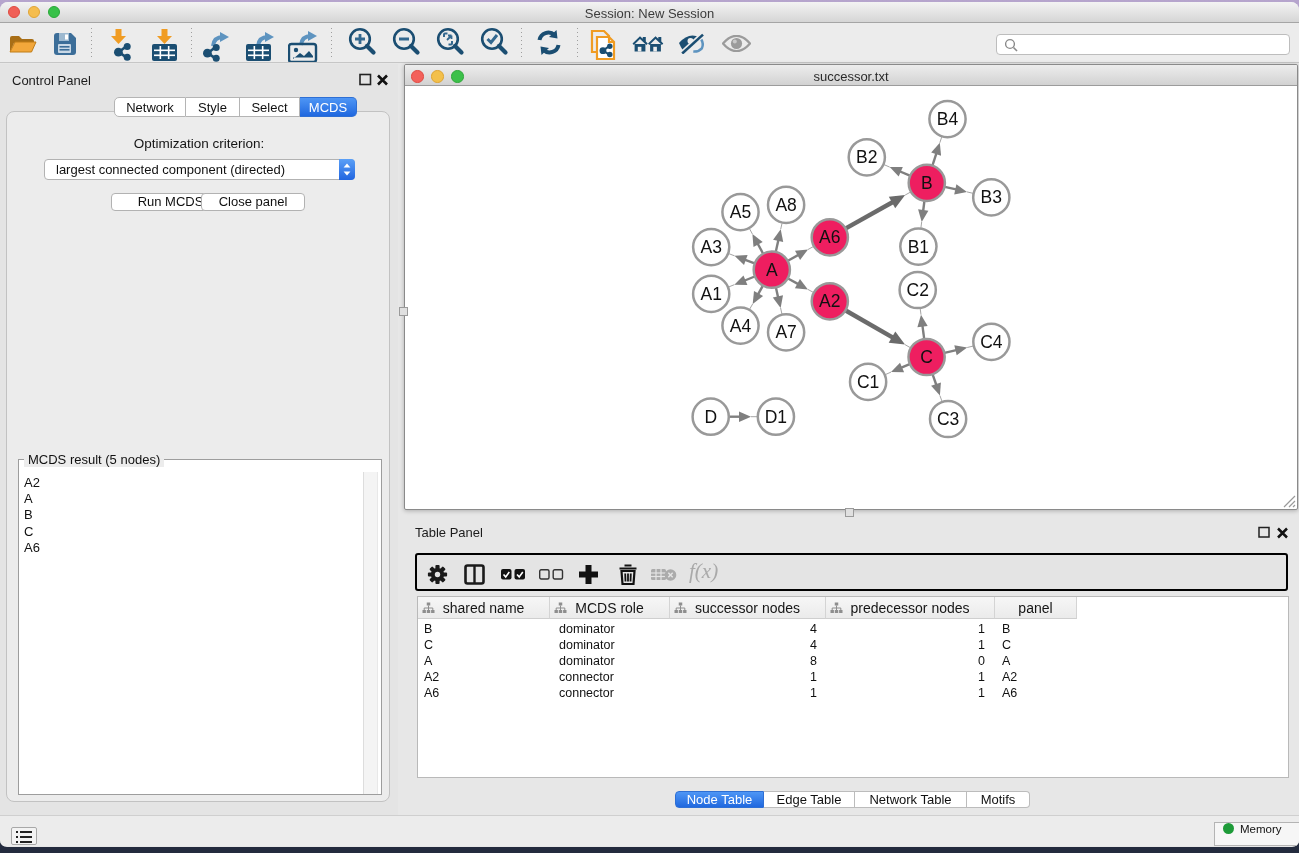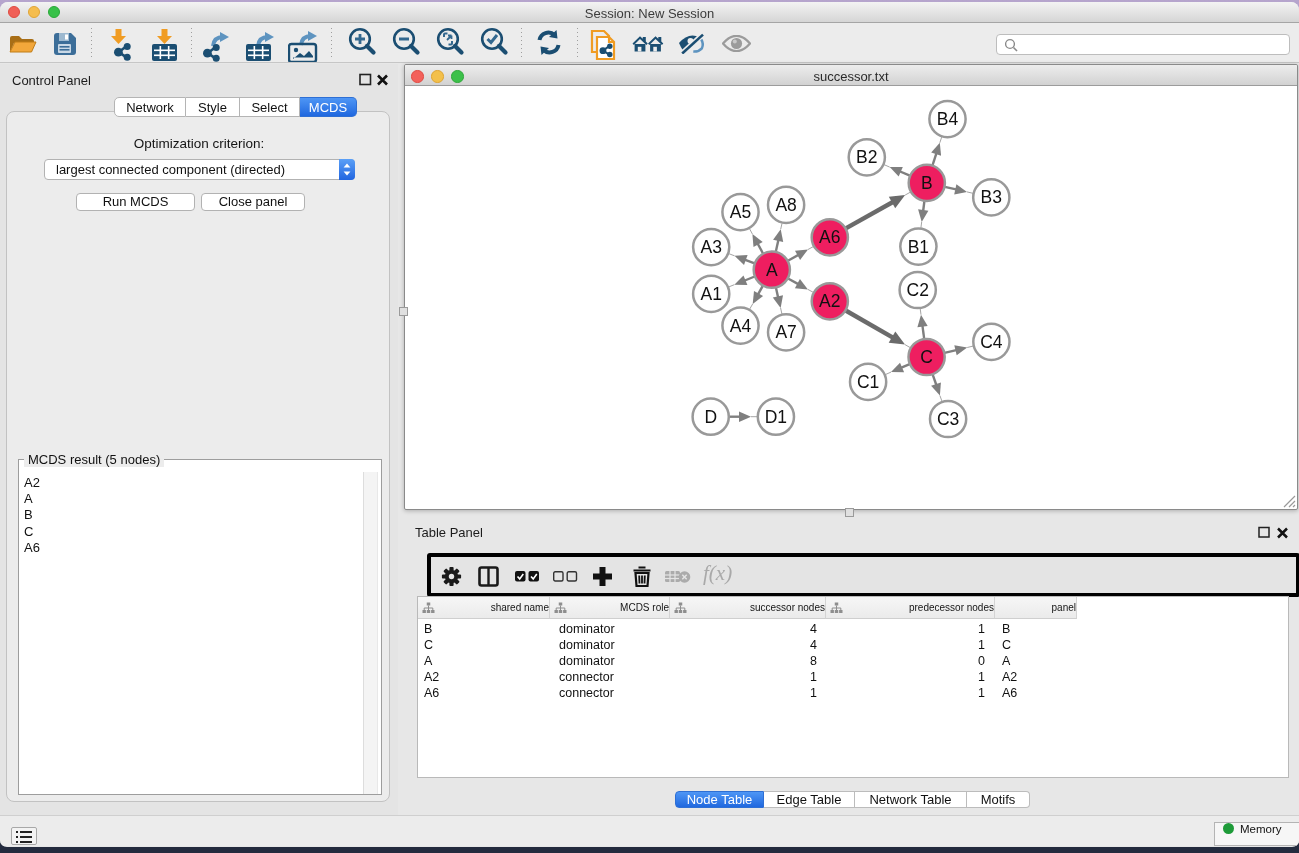--- a/index.html
+++ b/index.html
@@ -28,23 +28,23 @@
 .btn{height:18px;background:#fff;border:1px solid #b2b2b2;border-radius:4px;font-size:13px;color:#111;text-align:center;line-height:16px;}
 #fieldset{left:18px;top:395px;width:364px;height:336px;border:1px solid #9d9d9d;background:#fff;}
 #legend{left:5px;top:-8px;background:#ececec;padding:0 4px;font-size:13px;color:#111;}
 #mlist{left:1px;top:15px;font-size:13px;color:#111;line-height:16.2px;}
 #mscroll{right:3px;top:12px;width:15px;height:322px;background:#f4f4f4;border-left:1px solid #ddd;border-right:1px solid #e8e8e8;}
 #netwin{left:404px;top:0px;width:894px;height:446px;background:#fff;border:1px solid #8a8a8a;border-radius:2px;box-shadow:0 1px 4px rgba(0,0,0,0.25);}
 #nettitle{left:0;top:0;width:100%;height:21px;background:linear-gradient(#ededed,#d2d2d2);border-bottom:1px solid #9c9c9c;border-radius:2px 2px 0 0;}
 .tl2{width:12.5px;height:12.5px;border-radius:50%;top:5px;}
 #nettext{width:100%;text-align:center;top:4px;font-size:13px;color:#2a2a2a;}
 #tpanel{left:405px;top:454px;width:894px;height:296px;background:#e7e7e7;}
-#ttoolbar{left:22px;top:35px;width:873px;height:44px;background:#e4e4e4;border:4px solid #000000;border-radius:3px;}
+#ttoolbar{left:10px;top:35px;width:873px;height:38px;background:#e4e4e4;border:2px solid #000000;border-radius:3px;}
 #ttable{left:12px;top:78px;width:872px;height:182px;background:#fff;border:1px solid #b9b9b9;}
-.hcell{top:0;height:22px;background:linear-gradient(#f6f6f6,#ebebeb);border-right:1px solid #d4d4d4;border-bottom:1px solid #cfcfcf;font-size:10px;color:#151515;text-align:right;line-height:22px;}
+.hcell{top:0;height:22px;background:linear-gradient(#f6f6f6,#ebebeb);border-right:1px solid #d4d4d4;border-bottom:1px solid #cfcfcf;font-size:14px;color:#151515;text-align:center;line-height:22px;}
 .trow{font-size:12.5px;color:#111;height:16px;line-height:16px;}
 .btabs{top:273px;height:17px;display:flex;font-size:13px;}
 .btab{background:#fff;border:1px solid #bcbcbc;border-left:none;color:#111;display:flex;align-items:center;justify-content:center;}
 #statusbar{left:0;top:813px;width:1299px;height:31px;background:#ececec;border-top:1px solid #cfcfcf;}
 #listbtn{left:11px;top:11px;width:26px;height:18px;background:#f3f3f3;border:1px solid #a8a8a8;border-radius:2px;}
 #membtn{left:1214px;top:6px;width:90px;height:24px;background:#f6f6f6;border:1px solid #b4b4b4;display:flex;align-items:flex-start;}
 text{font-family:"Liberation Sans",sans-serif;}
 </style></head><body>
 <div id="wallpaper" class="abs"></div>
 <div id="win" class="abs">
@@ -222,21 +222,21 @@
           <div class="tab" style="width:54px">Style</div>
           <div class="tab" style="width:60px">Select</div>
           <div class="tab last sel" style="width:57px">MCDS</div>
         </div>
         <div id="cbox" class="abs"></div>
         <div id="optlabel" class="abs">Optimization criterion:</div>
         <div id="dropdown" class="abs">largest connected component (directed)<div id="spin" class="abs"><svg width="16" height="21" viewBox="0 0 16 21">
               <path d="M8 4.5 L11.4 8.5 H4.6 z" fill="#fff"></path>
               <path d="M8 16.5 L4.6 12.5 h6.8 z" fill="#fff"></path>
             </svg></div></div>
-        <div class="btn abs" style="left:76px;top:129px;width:119px">Run MCDS</div>
+        <div class="btn abs" style="left:111px;top:129px;width:119px">Run MCDS</div>
         <div class="btn abs" style="left:201px;top:129px;width:104px">Close panel</div>
         <div id="fieldset" class="abs">
           <div id="legend" class="abs">MCDS result (5 nodes)</div>
           <div id="mlist" class="abs">
             <div style="padding-left:4px">A2</div>
             <div style="padding-left:4px">A</div>
             <div style="padding-left:4px">B</div>
             <div style="padding-left:4px">C</div>
             <div style="padding-left:4px">A6</div>
           </div>

